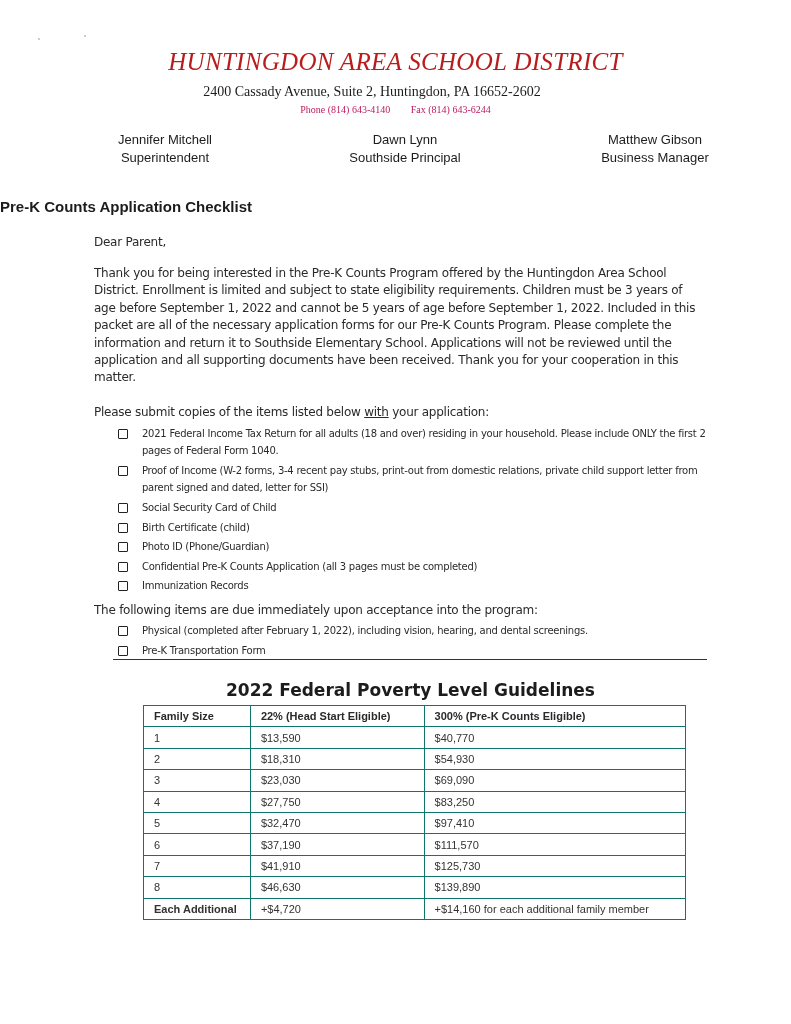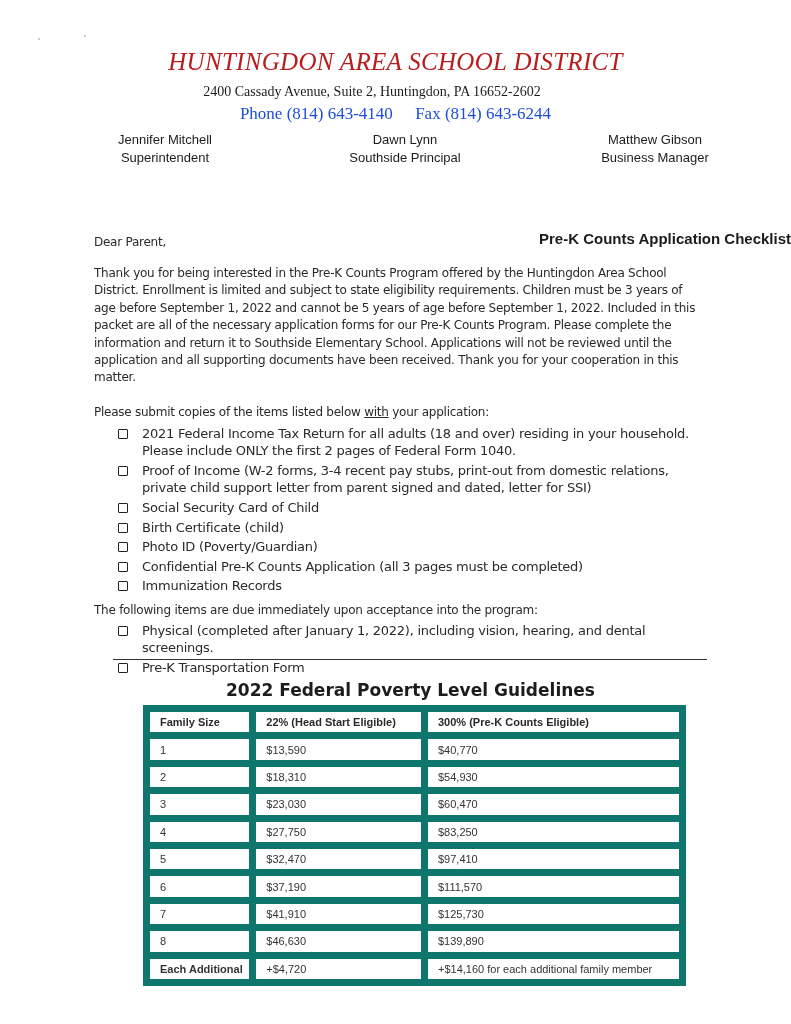--- a/index.html
+++ b/index.html
@@ -45,44 +45,43 @@
       font-family: "Liberation Serif", serif;
       font-size: 14px;
       color: #1c1c1c;
     }
     .contact {
       position: absolute;
       left: 0; width: 791px;
       top: 104px;
       text-align: center;
       font-family: "Liberation Serif", serif;
-      font-size: 17px;
-      color: #1d4ed8;
+      font-size: 10px;
+      color: #be185d;
     }
     .contact span + span { margin-left: 18px; }
     .staff {
       position: absolute;
       top: 131px;
       text-align: center;
       font-family: Liberation Sans, sans-serif;
       font-size: 13px;
       line-height: 18px;
       color: #1c1c1c;
     }
     .staff div { white-space: nowrap; }
     .checklist-title {
       position: absolute;
       left: 0; width: 791px;
       top: 198px;
-      text-align: right;
+      text-align: left;
       font-family: "Liberation Sans", sans-serif;
       font-weight: bold;
       font-size: 15px;
       color: #1c1c1c;
-      margin-top: 32px;
     }
     .body-text {
       position: absolute;
       left: 94px;
       width: 610px;
       font-family: "DejaVu Sans", sans-serif;
       font-size: 12px;
       line-height: 17.4px;
       color: #2a2a2a;
       letter-spacing: -0.25px;
@@ -92,21 +91,21 @@
     .paragraph { top: 265px; }
     .submit-intro { top: 404px; }
     .u { text-decoration: underline; }
     .checklist {
       position: absolute;
       left: 118px;
       width: 590px;
       margin: 0; padding: 0;
       list-style: none;
       font-family: "DejaVu Sans", sans-serif;
-      font-size: 13px;
+      font-size: 10px;
       line-height: 17.4px;
       color: #2a2a2a;
       letter-spacing: -0.25px;
     }
     .checklist li {
       position: relative;
       padding-left: 24px;
       margin-bottom: 2.2px;
     }
     .checklist .box {
@@ -143,21 +142,21 @@
       position: absolute;
       left: 143px;
       top: 705px;
       width: 543px;
       border-collapse: collapse;
       font-family: "Liberation Sans", sans-serif;
       font-size: 11px;
       color: #333;
     }
     table.poverty th, table.poverty td {
-      border: 7px solid #0f766e;
+      border: 1px solid #0f766e;
       height: 20.4px;
       padding: 0 0 0 10px;
       text-align: left;
       vertical-align: middle;
       font-weight: normal;
     }
     table.poverty th { font-weight: bold; color: #2a2a2a; }
     table.poverty td.row-label-bold { font-weight: bold; }
     table.poverty col.c1 { width: 107px; }
     table.poverty col.c2 { width: 174px; }
@@ -217,40 +216,40 @@
     <li>
       <span class="box"></span>
       <span>Social Security Card of Child</span>
     </li>
     <li>
       <span class="box"></span>
       <span>Birth Certificate (child)</span>
     </li>
     <li>
       <span class="box"></span>
-      <span>Photo ID (Poverty/Guardian)</span>
+      <span>Photo ID (Phone/Guardian)</span>
     </li>
     <li>
       <span class="box"></span>
       <span>Confidential Pre-K Counts Application (all 3 pages must be completed)</span>
     </li>
     <li>
       <span class="box"></span>
       <span>Immunization Records</span>
     </li>
   </ul>
 
   <div class="body-text due-intro">
     <p>The following items are due immediately upon acceptance into the program:</p>
   </div>
 
   <ul class="checklist list-b">
     <li>
       <span class="box"></span>
-      <span>Physical (completed after January 1, 2022), including vision, hearing, and dental screenings.</span>
+      <span>Physical (completed after February 1, 2022), including vision, hearing, and dental screenings.</span>
     </li>
     <li>
       <span class="box"></span>
       <span>Pre-K Transportation Form</span>
     </li>
   </ul>
 
   <div class="rule"></div>
 
   <div class="poverty-title">2022 Federal Poverty Level Guidelines</div>
@@ -275,21 +274,21 @@
         <td>$40,770</td>
       </tr>
       <tr>
         <td>2</td>
         <td>$18,310</td>
         <td>$54,930</td>
       </tr>
       <tr>
         <td>3</td>
         <td>$23,030</td>
-        <td>$60,470</td>
+        <td>$69,090</td>
       </tr>
       <tr>
         <td>4</td>
         <td>$27,750</td>
         <td>$83,250</td>
       </tr>
       <tr>
         <td>5</td>
         <td>$32,470</td>
         <td>$97,410</td>

